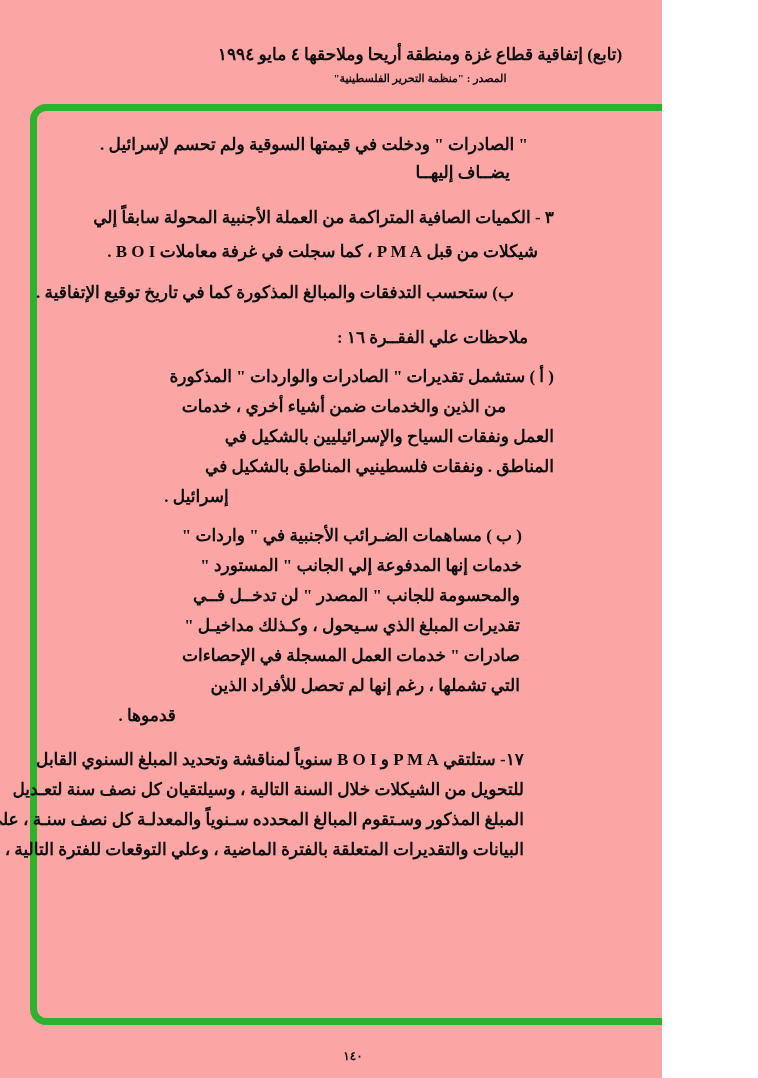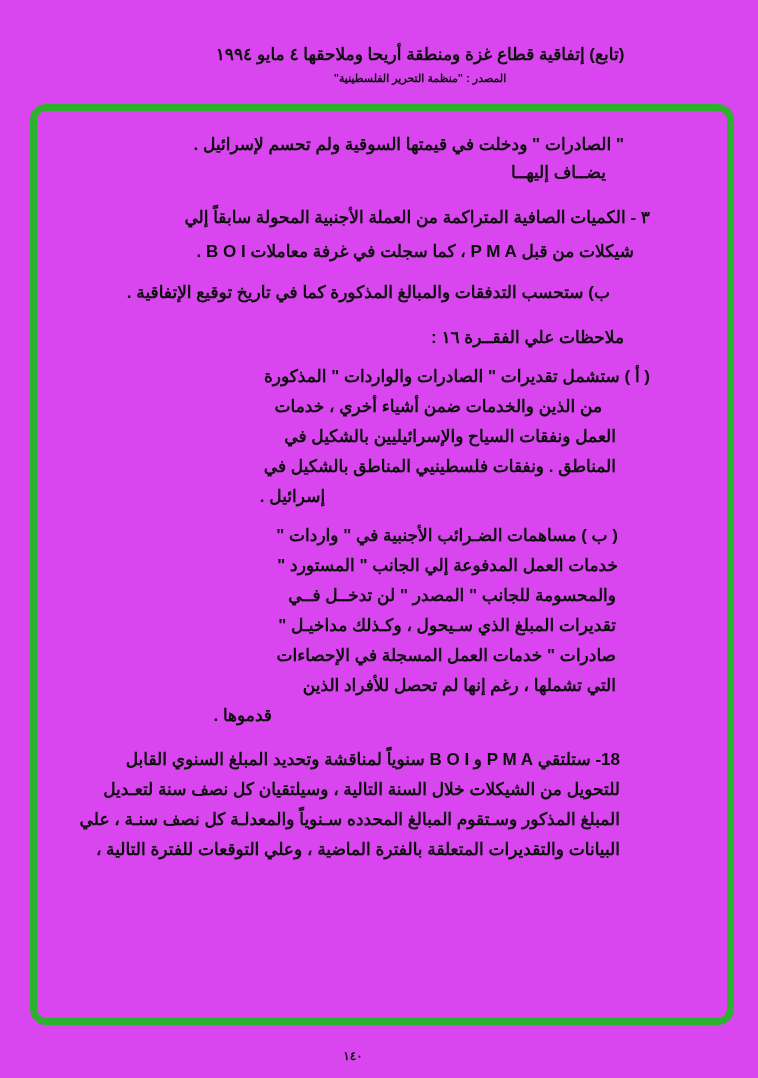--- a/index.html
+++ b/index.html
@@ -1,18 +1,18 @@
 <!DOCTYPE html>
 <html lang="ar"><head>
 <meta charset="utf-8">
 <style>
   html, body { margin:0; padding:0; background:#ffffff; }
   .page {
-    position:relative; width:758px; height:1078px; background:#d946ef;
-    font-family:Liberation Sans, sans-serif; color:#0e0e0e; overflow:hidden;
+    position:relative; width:662px; height:1078px; background:#fca5a5;
+    font-family:Liberation Serif, serif; color:#0e0e0e; overflow:hidden;
   }
   
   .header {
     position:absolute; top:44px; left:0; width:758px;
     direction:rtl; text-align:center; padding-left:82px; box-sizing:border-box;
   }
   .header .title { font-size:17px; font-weight:bold; white-space:nowrap; }
   .header .source { margin-top:7px; font-size:11px; font-weight:bold; white-space:nowrap; }
   
   .frame {
@@ -31,21 +31,21 @@
   .p-added    { margin-top:2px; margin-right:44px; }
   .clause3    { margin-top:15px; }
   .clause3 .ln  { line-height:34px; }
   .clause3 .ln2 { margin-right:16px; }
   .clause-b   { margin-top:11px; margin-right:40px; }
   .heading16  { margin-top:19px; margin-right:26px; }
   .item       { line-height:30px; }
   .item-a     { margin-top:11px; }
   .item-b     { margin-top:9px; }
   .item-a .i2 { margin-right:48px; }
-  .item-a .i3, .item-a .i4 { margin-right:34px; }
+  .item-a .i3, .item-a .i4 { }
   .item-a .i5 { margin-right:178px;text-align:center; }
   .item-b .i1, .item-b .i2 { margin-right:32px; }
   .item-b .i3, .item-b .i4, .item-b .i5, .item-b .i6 { margin-right:34px; }
   .item-b .i7 { margin-right:378px; }
   .clause17   { margin-top:14px; }
   .clause17 .ln { line-height:30px; margin-right:30px; }
   
   .footer {
     position:absolute; top:1046px; left:0; width:758px;
     text-align:center; padding-right:52px; box-sizing:border-box;
@@ -82,30 +82,30 @@
     <div class="item item-a">
       <div class="i1">( أ )   ستشمل تقديرات " الصادرات والواردات " المذكورة</div>
       <div class="i2">من الذين والخدمات ضمن أشياء أخري ، خدمات</div>
       <div class="i3">العمل ونفقات السياح والإسرائيليين بالشكيل في</div>
       <div class="i4">المناطق . ونفقات فلسطينيي المناطق بالشكيل في</div>
       <div class="i5">إسرائيل .</div>
     </div>
 
     <div class="item item-b">
       <div class="i1">( ب )   مساهمات الضـرائب الأجنبية في " واردات "</div>
-      <div class="i2">خدمات العمل المدفوعة إلي الجانب " المستورد "</div>
+      <div class="i2">خدمات إنها المدفوعة إلي الجانب " المستورد "</div>
       <div class="i3">والمحسومة للجانب " المصدر " لن تدخــل فــي</div>
       <div class="i4">تقديرات المبلغ الذي سـيحول ،  وكـذلك مداخيـل "</div>
       <div class="i5">صادرات " خدمات العمل المسجلة في الإحصاءات</div>
       <div class="i6">التي تشملها ، رغم إنها لم تحصل للأفراد الذين</div>
       <div class="i7">قدموها .</div>
     </div>
 
     <div class="clause17">
-      <div class="ln">18- ستلتقي P M A  و  B O I  سنوياً لمناقشة وتحديد المبلغ السنوي القابل</div>
+      <div class="ln">١٧- ستلتقي P M A  و  B O I  سنوياً لمناقشة وتحديد المبلغ السنوي القابل</div>
       <div class="ln">للتحويل من الشيكلات خلال السنة التالية ، وسيلتقيان كل نصف سنة لتعـديل</div>
       <div class="ln">المبلغ المذكور وسـتقوم المبالغ المحدده سـنوياً والمعدلـة كل نصف سنـة ، علي</div>
       <div class="ln">البيانات والتقديرات المتعلقة بالفترة الماضية ، وعلي التوقعات للفترة التالية ،</div>
     </div>
 
   </div>
 
   <div class="footer">
     <span class="pagenum">١٤٠</span>
   </div>

